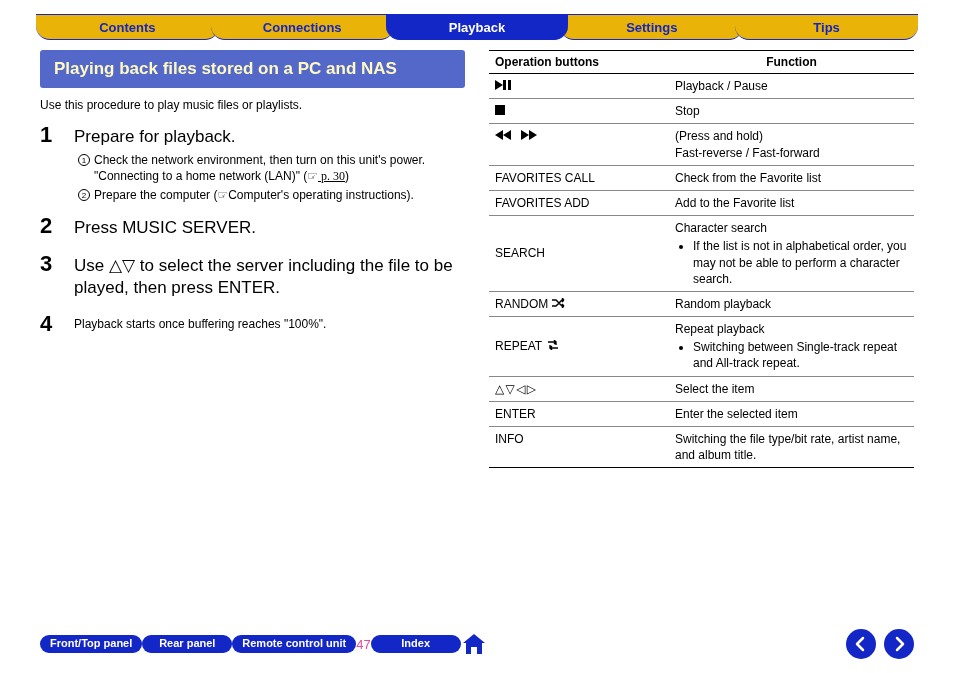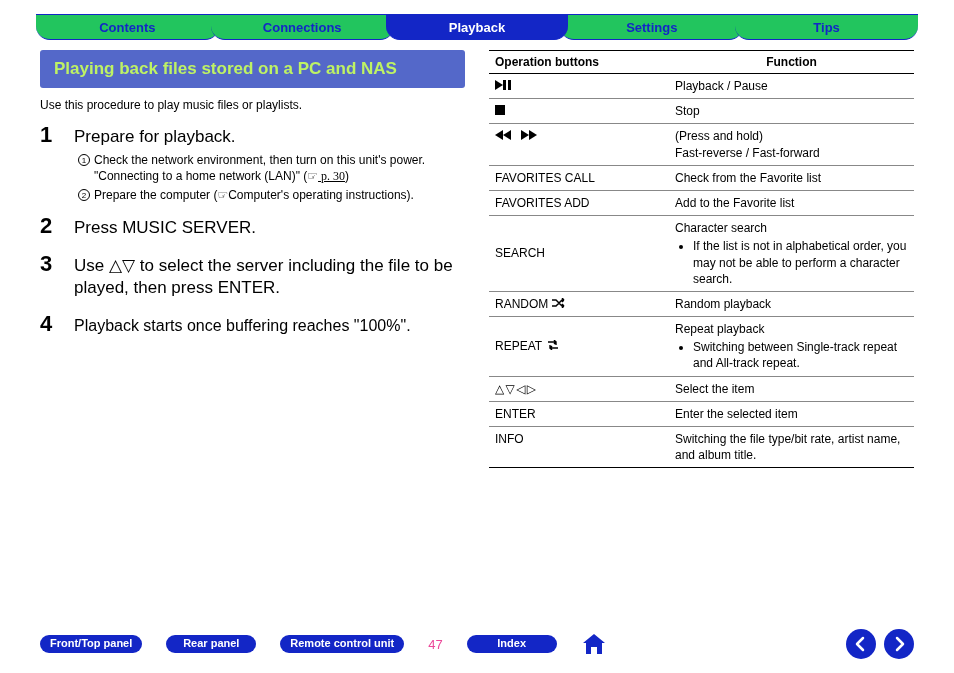--- a/index.html
+++ b/index.html
@@ -26,39 +26,39 @@
     line-height: 26px;
     text-align: center;
     font-weight: bold;
     font-size: 13px;
     color: #1326c6;
     position: relative;
     border-top: 1px solid #1326c6;
     border-bottom: 1px solid #1326c6;
     border-radius: 0 0 14px 14px;
     margin: 0 -4px;
-    background: #22c55e;
+    background: #eab308;
     cursor: pointer;
   }
   .tab.active {
     background: #1326c6;
     color: #fff;
     border-color: #1326c6;
     z-index: 2;
   }
   .content {
     display: flex;
     padding: 10px 40px 0 40px;
     gap: 24px;
   }
   .left-col { flex: 1; min-width: 410px; }
   .right-col { flex: 1; }
   .section-title {
     background: #5468c9;
-    color: #bef264;
+    color: #fef9c3;
     font-weight: bold;
     font-size: 17px;
     padding: 8px 14px;
     border-radius: 3px;
     line-height: 1.3;
     margin-bottom: 10px;
   }
   .intro {
     font-size: 12px;
     margin-bottom: 12px;
@@ -84,21 +84,21 @@
     width: 12px; height: 12px;
     border: 1px solid #000;
     border-radius: 50%;
     font-size: 8px;
     text-align: center;
     line-height: 11px;
     flex-shrink: 0;
     margin-top: 2px;
   }
   .link-inline { text-decoration: underline; cursor: pointer; font-family: Liberation Serif, serif; }
-  .step-note { font-size: 16px; margin-top: 2px; }
+  .step-note { font-size: 12px; margin-top: 2px; }
   
   .op-table { width: 100%; border-collapse: collapse; font-size: 12px; }
   .op-table th {
     font-weight: bold;
     text-align: left;
     padding: 4px 6px;
     border-bottom: 1.5px solid #000;
     border-top: 1.5px solid #000;
   }
   .op-table th.func { text-align: center; }
@@ -113,21 +113,20 @@
   .bullet-list { list-style: disc; margin-left: 18px; margin-top: 2px; }
   .sym { font-family: Arial, sans-serif; }
   
   .footer {
     position: absolute;
     bottom: 14px;
     left: 0; right: 0;
     display: flex;
     align-items: center;
     padding: 0 40px;
-    gap: 24px;
   }
   .foot-btn {
     background: #1326c6;
     color: #fff;
     border-radius: 14px;
     padding: 2px 16px;
     font-size: 11px;
     font-weight: bold;
     text-align: center;
     line-height: 1.2;

